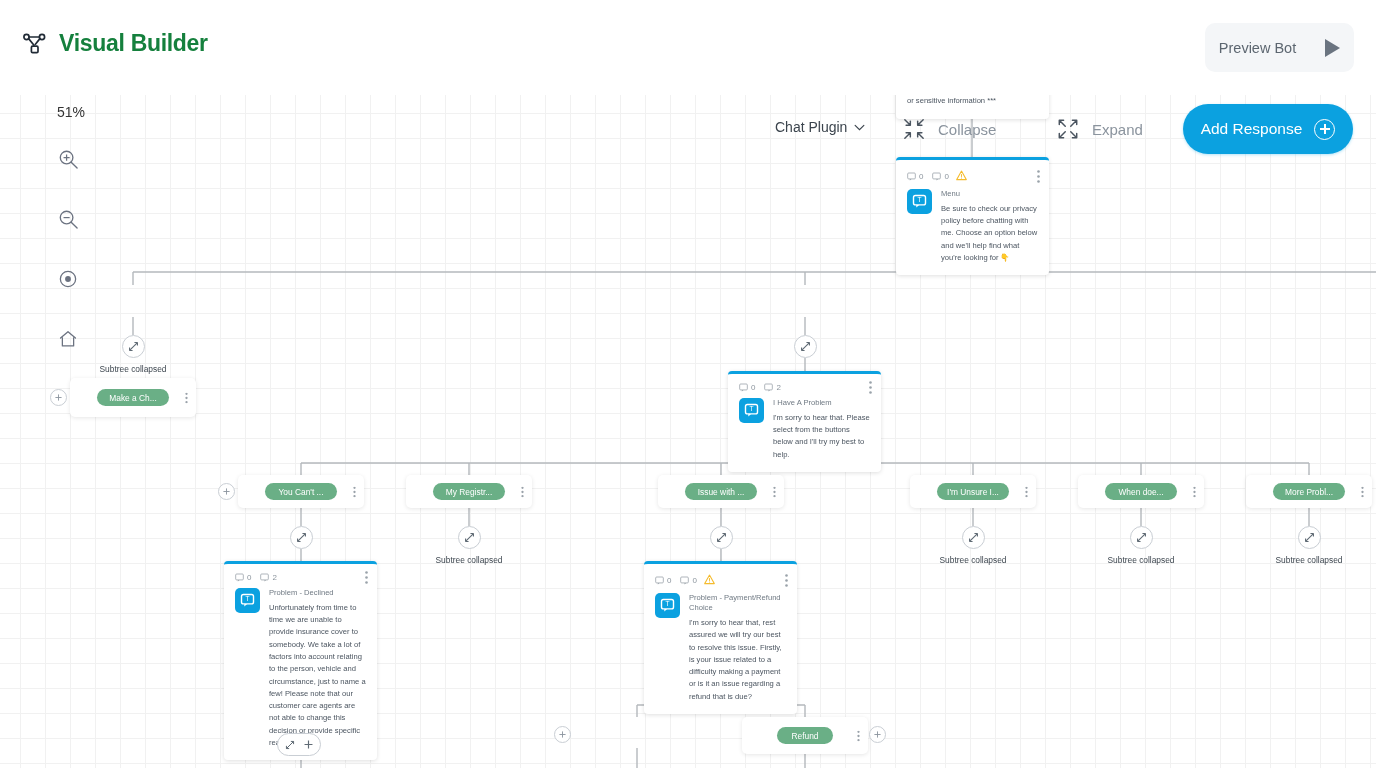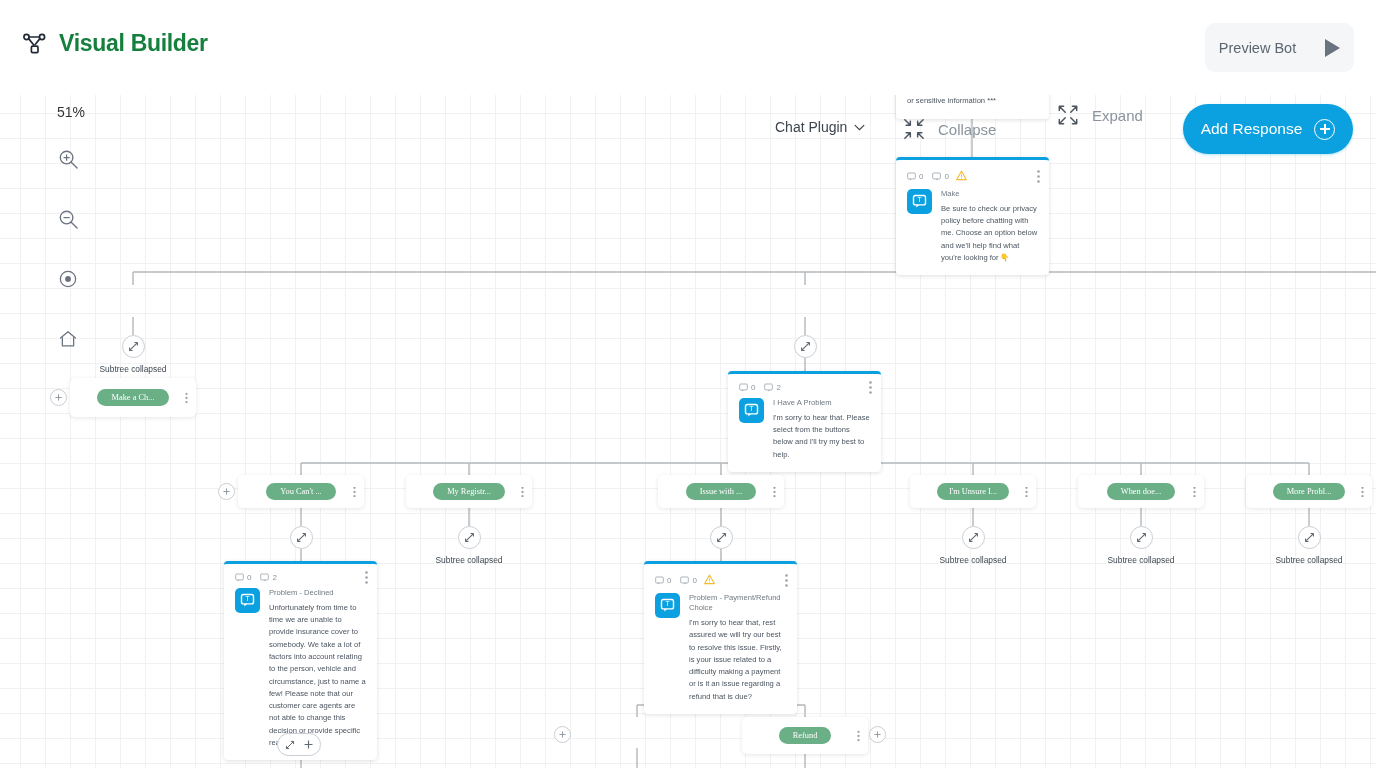--- a/index.html
+++ b/index.html
@@ -62,21 +62,21 @@
     position: absolute; left: 775px; top: 119px; z-index: 50;
     display: flex; align-items: center; gap: 7px; cursor: pointer;
   }
   .chat-plugin-label { font-size: 14px; color: #3b444d; }
   .chev { width:11px; height:7px; display:block; }
 
   .tool {
     position: absolute; z-index: 50; display: flex; align-items: center; gap: 13px; cursor: pointer;
   }
   #collapse-tool { left: 903px; top: 118px; }
-  #expand-tool   { left: 1057px; top: 104px; }
+  #expand-tool   { left: 1057px; top: 118px; }
   .tool-label { font-size: 15px; color: #8b949e; }
 
   .add-response {
     position: absolute; right: 23px; top: 104px; z-index: 50;
     width: 170px; height: 50px; border-radius: 25px;
     background: #0ba1e0; border: none; cursor: pointer;
     display: flex; align-items: center; justify-content: center; gap: 12px;
     box-shadow: 0 1px 3px rgba(11,161,224,.3);
   }
   .add-response-label { color: #fff; font-size: 15.5px; }
@@ -118,21 +118,20 @@
     position: absolute; background: #fff; border-radius: 5px;
     box-shadow: 0 1px 4px rgba(0,0,0,.10);
     display: flex; align-items: center; justify-content: center;
   }
   .pill {
     background: #6aaf86; color: #fff; border-radius: 11px;
     font-size: 8.4px; height: 17px; padding: 8px 14px;
     display: flex; align-items: center; justify-content: center;
     max-width: 72px; overflow: hidden; white-space: nowrap;
     cursor: pointer;
-    font-family: Liberation Serif, serif;
   }
   .btn-kebab { position: absolute; right: 8px; top: 50%; transform: translateY(-50%); color:#9aa2aa; line-height:0; cursor:pointer;}
 
   
   .handle {
     position: absolute; width: 17px; height: 17px; border-radius: 50%;
     background: #fff; border: 1px solid #c9ced4;
     display: flex; align-items: center; justify-content: center;
     color: #8b949e; cursor: pointer; z-index: 20;
   }
@@ -255,21 +254,21 @@
       </div>
       <div class="msg-body">
         <div class="bot-avatar">
           <svg width="15" height="15" viewBox="0 0 16 16">
             <rect x="1.6" y="1.6" width="12.8" height="10" rx="2" fill="none" stroke="#fff" stroke-width="1.5"></rect>
             <path d="M4.6 11.6 L4.6 14.4 L7.6 11.6 Z" fill="#fff"></path>
             <text x="8" y="9" font-size="7" fill="#fff" text-anchor="middle" font-family="Liberation Sans, sans-serif">T</text>
           </svg>
         </div>
         <div class="msg-text">
-          <div class="msg-title">Make</div>
+          <div class="msg-title">Menu</div>
           <div class="msg-para">Be sure to check our privacy policy before chatting with me. Choose an option below and we'll help find what you're looking for 👇</div>
         </div>
       </div>
     </div>
 
     <div class="btn-node" style="left:70px; top:283px; width:126px; height:39px;">
       <div class="pill">Make a Ch...</div>
       <span class="btn-kebab">
         <svg width="3" height="11" viewBox="0 0 3 11">
             <circle cx="1.5" cy="1.3" r="1.15" fill="#9aa2aa"></circle>

